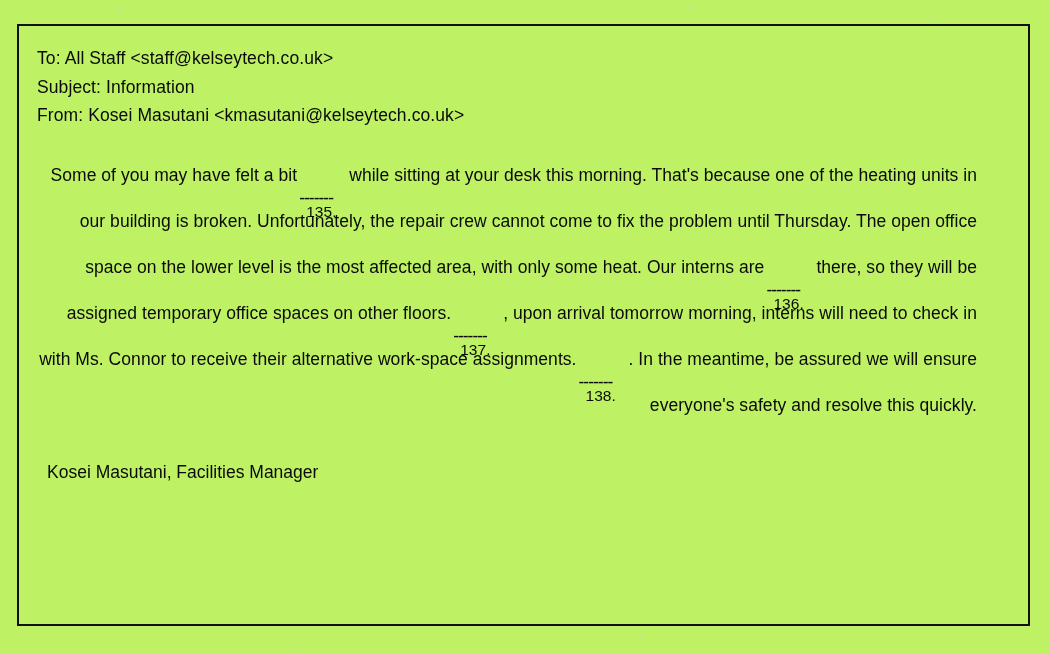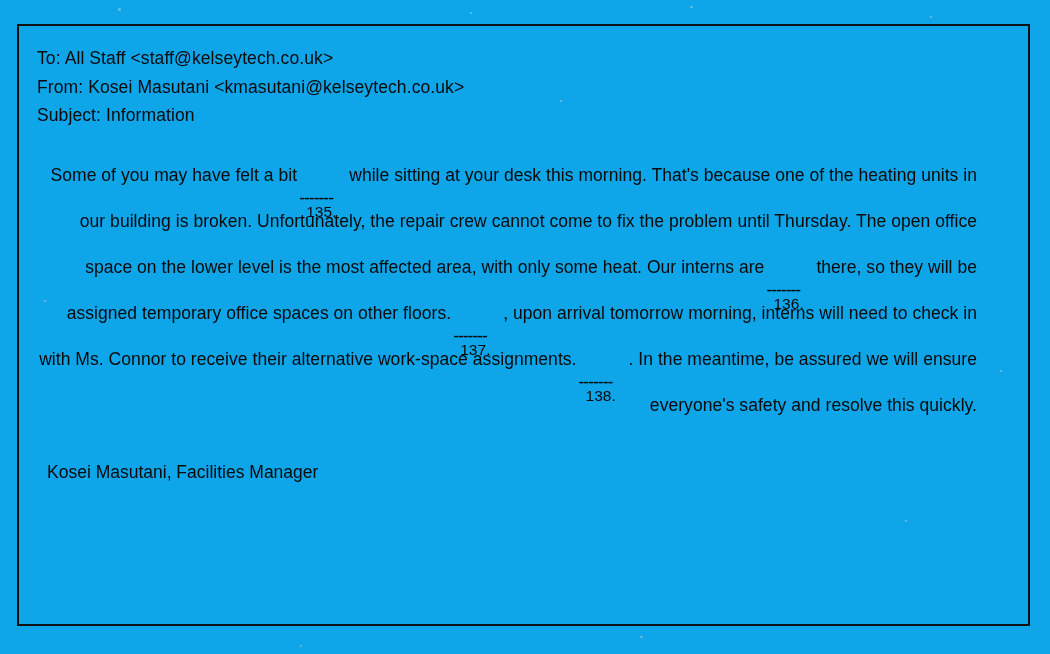--- a/index.html
+++ b/index.html
@@ -13,21 +13,21 @@
     font-family: "Liberation Sans", sans-serif;
     color: #0a0a0a;
     overflow: hidden;
   }
 
   
   .page {
     position: relative;
     width: 1050px;
     height: 654px;
-    background: #0ea5e9;
+    background: #bef264;
   }
   .speck {
     position: absolute;
     background: #cfcfcf;
     border-radius: 50%;
     opacity: .55;
   }
 
   .email-box {
     position: absolute;
@@ -104,22 +104,22 @@
   <div class="speck" style="left:1000px;top:370px;width:2px;height:2px;"></div>
   <div class="speck" style="left:640px;top:636px;width:3px;height:2px;"></div>
   <div class="speck" style="left:300px;top:645px;width:2px;height:2px;"></div>
   <div class="speck" style="left:905px;top:520px;width:2px;height:2px;"></div>
   <div class="speck" style="left:560px;top:100px;width:2px;height:2px;"></div>
 
   <div class="email-box">
 
     <div class="header-block">
       <div class="header-line">To: All Staff &lt;staff@kelseytech.co.uk&gt;</div>
+      <div class="header-line">Subject: Information</div>
       <div class="header-line">From: Kosei Masutani &lt;kmasutani@kelseytech.co.uk&gt;</div>
-      <div class="header-line">Subject: Information</div>
     </div>
 
     <div class="body-block">
       <p class="para"><span>Some of you may have felt a bit</span><span class="gap"><span class="dashes">-------</span><span class="num">135.</span></span><span>while sitting at your desk this morning. That's because one of the heating units in our building is broken. Unfortunately, the repair crew cannot come to fix the problem until Thursday. The open office space on the lower level is the most affected area, with only some heat. Our interns are</span><span class="gap"><span class="dashes">-------</span><span class="num">136.</span></span><span>there, so they will be assigned temporary office spaces on other floors.</span><span class="gap"><span class="dashes">-------</span><span class="num">137.</span></span><span>, upon arrival tomorrow morning, interns will need to check in with Ms. Connor to receive their alternative work-space assignments.</span><span class="gap"><span class="dashes">-------</span><span class="num">138.</span></span><span>. In the meantime, be assured we will ensure everyone's safety and resolve this quickly.</span></p>
     </div>
 
     <div class="signature">Kosei Masutani, Facilities Manager</div>
 
   </div>
 </div>

